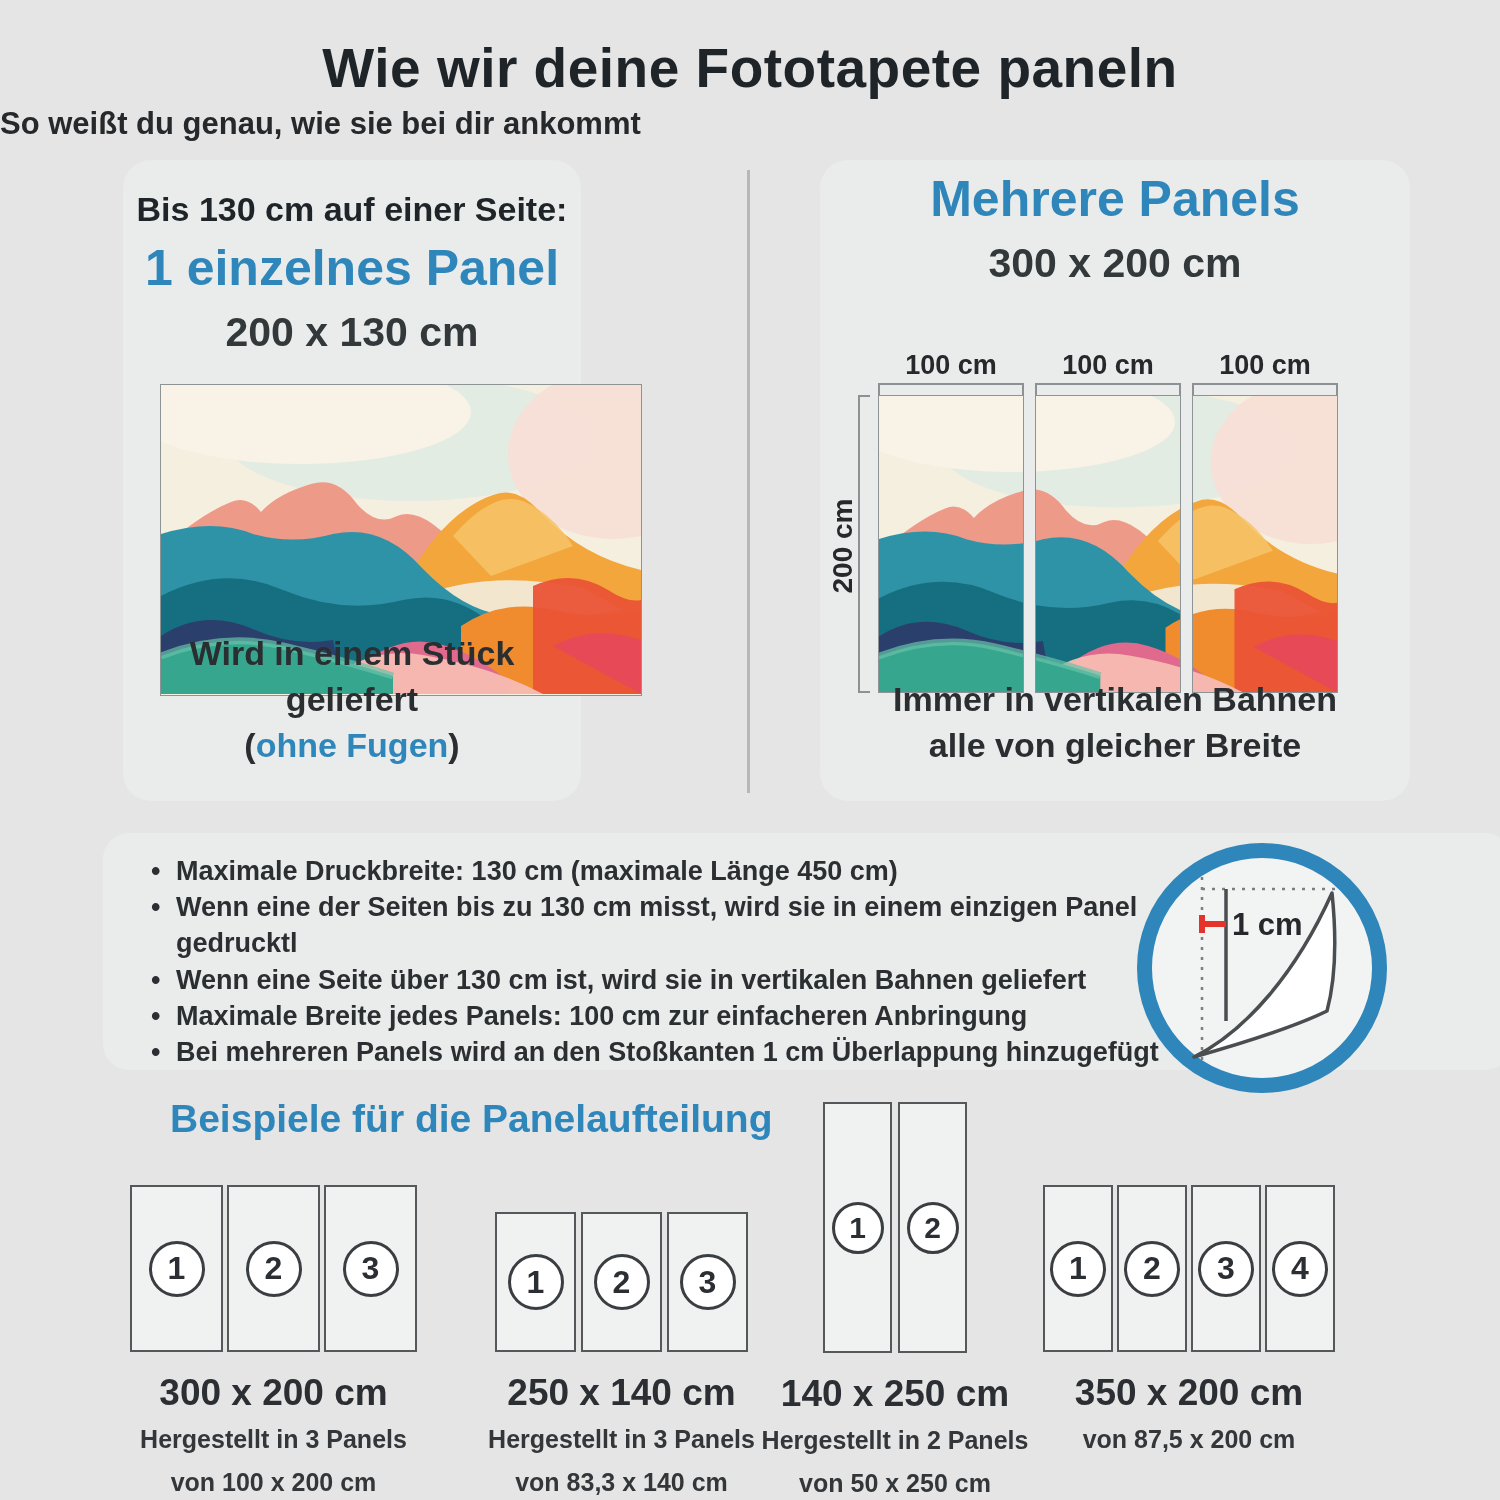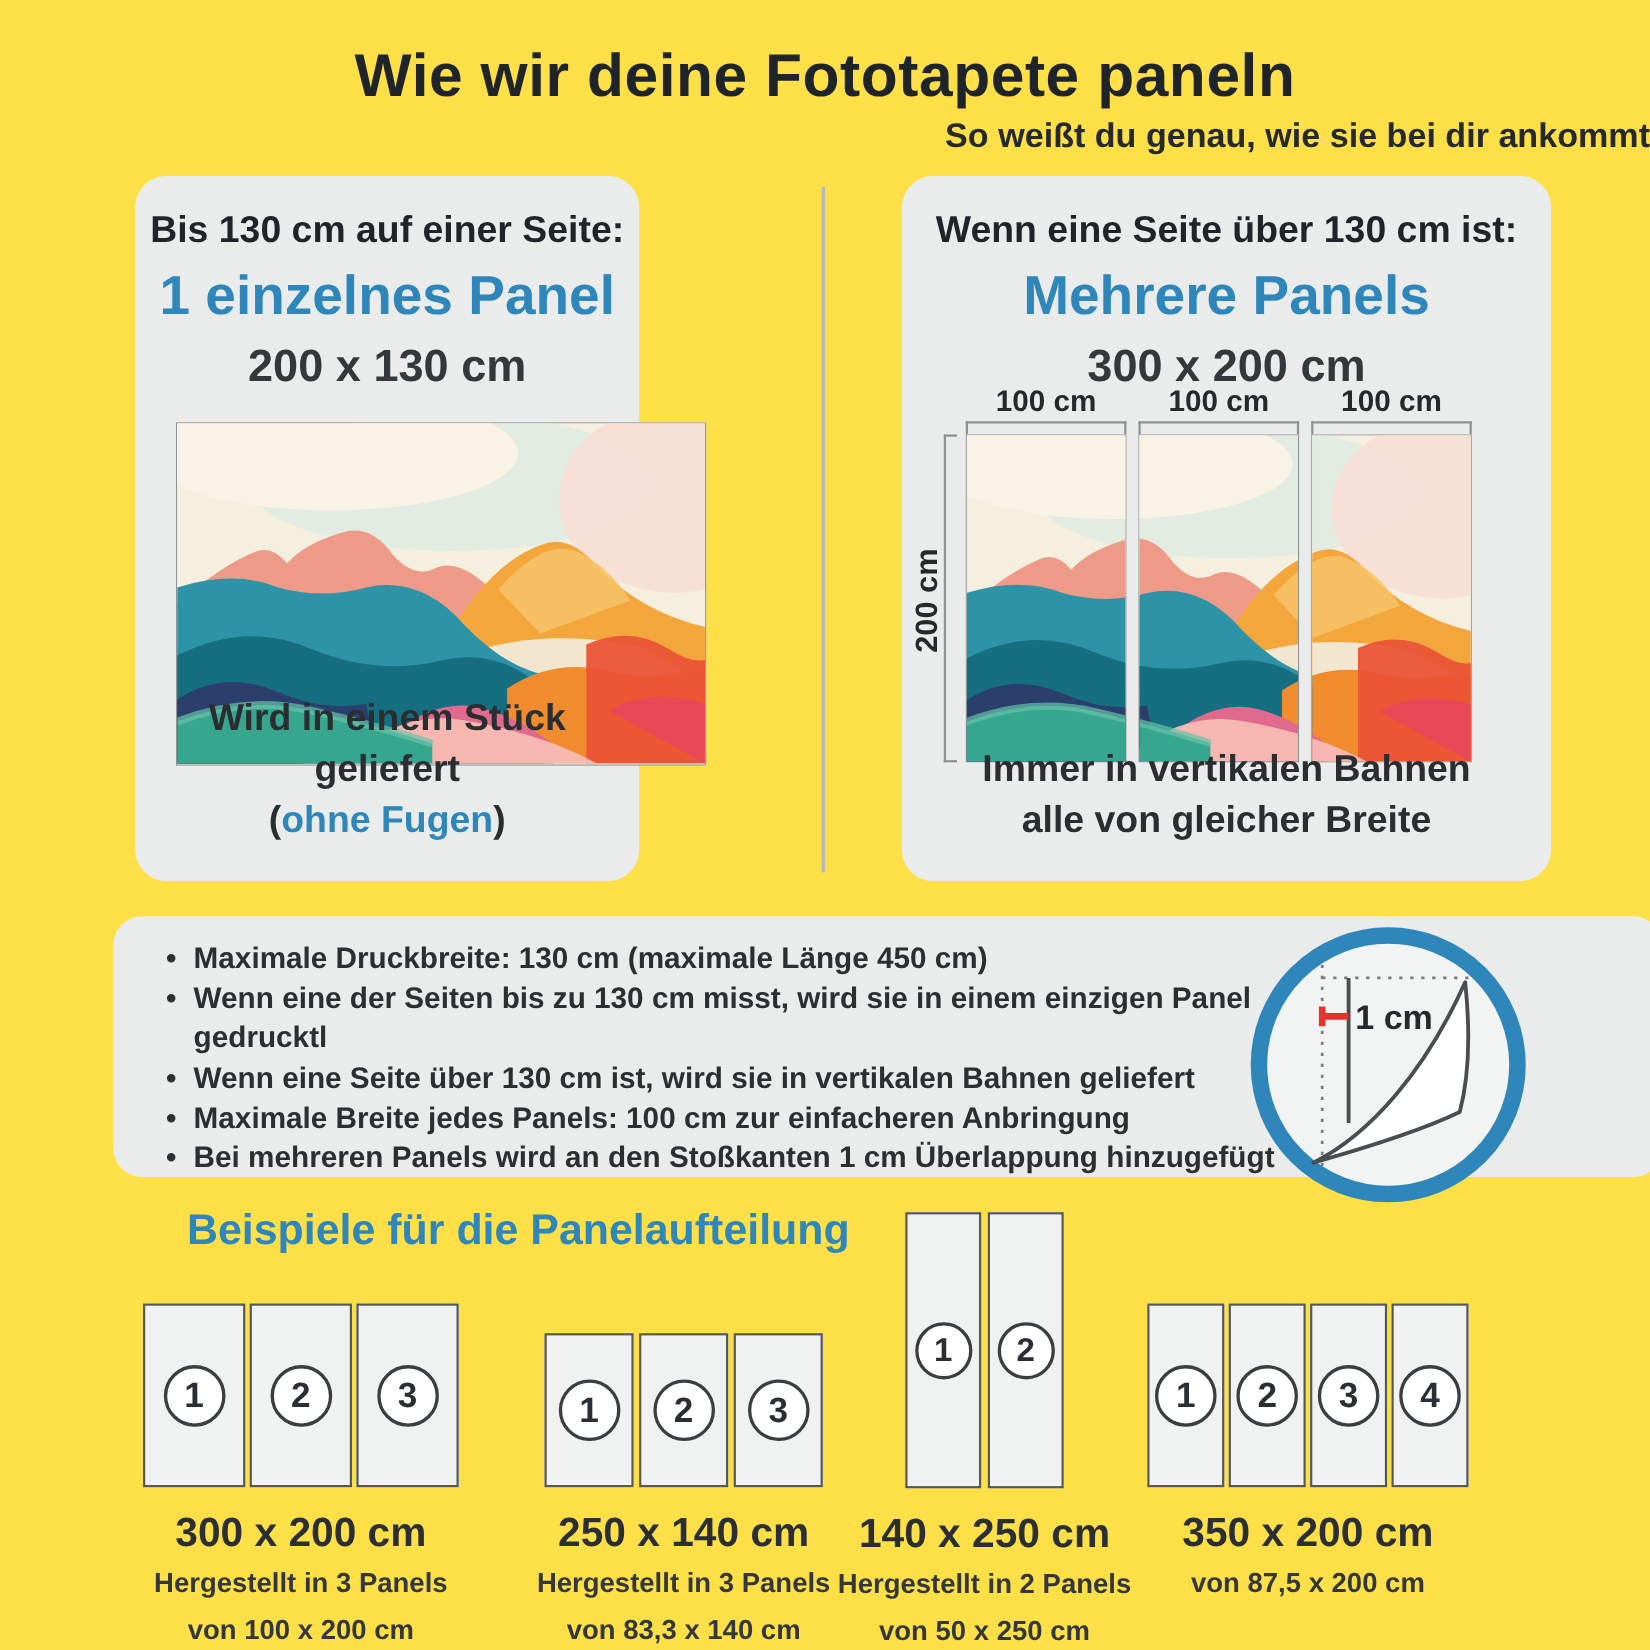--- a/index.html
+++ b/index.html
@@ -2,27 +2,27 @@
 <html lang="de" style="--accent: #2e86bb; --red: #e5322b; --card_bg: #e9eceb; --panel_fill: #f0f1f1; --panel_border: #55585b; --divider: #b5b8b8; --measure: #8d9193;"><head>
 <meta charset="utf-8">
 <style>
   :root{
     --accent:#2e86bb; --red:#e5322b; --card_bg:#e9eceb; --ink:#26292c;
     --ink_mid:#33373a; --panel_fill:#f0f1f1; --panel_border:#55585b;
     --measure:#8d9193; --divider:#b5b8b8;
   }
   *{box-sizing:border-box;}
   body{margin:0;background:#fff;}
-  .canvas{position:relative;width:1500px;height:1500px;background:#fde047;overflow:hidden;
+  .canvas{position:relative;width:1500px;height:1500px;background:#e5e5e5;overflow:hidden;
           font-family:"Liberation Sans",sans-serif;color:var(--ink);}
 
   
   .title{position:absolute;top:36px;left:0;width:100%;text-align:center;
          font-size:55px;font-weight:800;letter-spacing:.5px;color:#1f2428;}
-  .subtitle{position:absolute;top:106px;left:0;width:100%;text-align:right;
+  .subtitle{position:absolute;top:106px;left:0;width:100%;text-align:left;
             font-size:31px;font-weight:700;color:#26292c;}
 
   
   .card{position:absolute;top:160px;height:641px;background:var(--card_bg);
         border-radius:28px;text-align:center;}
   .card-left{left:123px;width:458px;}
   .card-right{left:820px;width:590px;}
   .kicker{margin:30px 8px 0;font-size:34px;font-weight:800;color:#1f2428;}
   .headline{margin-top:10px;font-size:50px;font-weight:800;color:var(--accent);}
   .size-label{margin-top:12px;font-size:41px;font-weight:800;color:#33383b;}
@@ -128,21 +128,20 @@
     </div>
     <div class="card-caption">
       <div>Wird in einem Stück geliefert</div>
       <div><span>(</span><span class="blue">ohne Fugen</span><span>)</span></div>
     </div>
   </div>
 
   <div class="divider"></div>
 
   <div class="card card-right">
-    <div class="kicker">Wenn eine Seite über 130 cm ist:</div>
     <div class="headline">Mehrere Panels</div>
     <div class="size-label">300 x 200 cm</div>
 
     <div class="widths-row">
       <span>100 cm</span>
       <span>100 cm</span>
       <span>100 cm</span>
     </div>
     <div class="brackets-row">
       <div class="h-bracket"></div>

